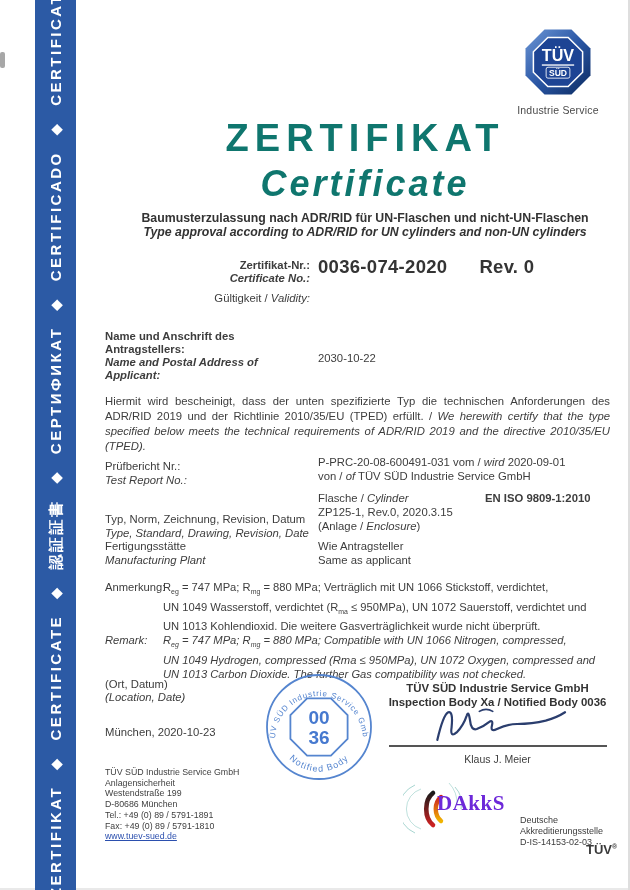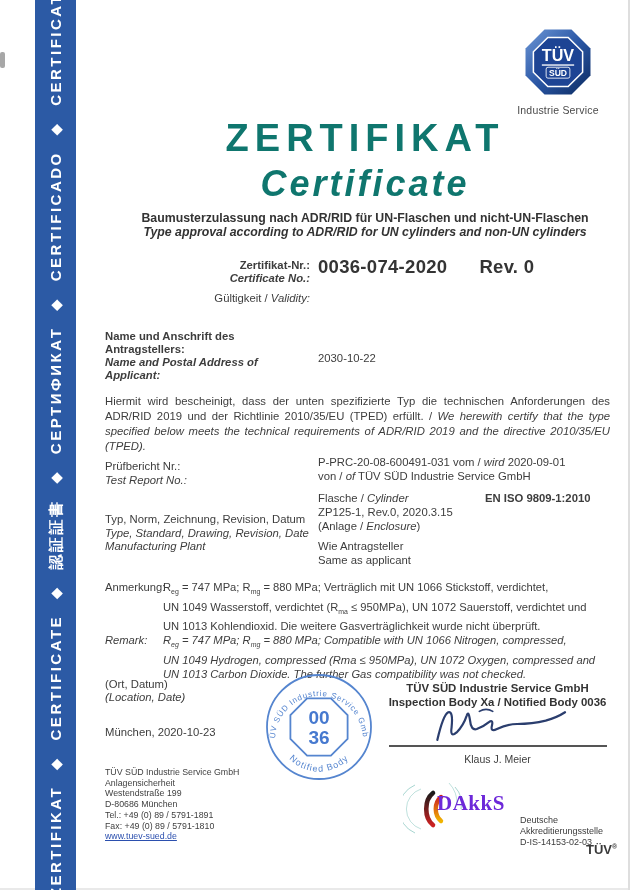--- a/index.html
+++ b/index.html
@@ -167,20 +167,21 @@
     <div class="italic">Type, Standard, Drawing, Revision, Date</div>
   </div>
   <div class="val type-value">
     <div>Flasche / <i>Cylinder</i></div>
     <div>ZP125-1, Rev.0, 2020.3.15</div>
     <div>(Anlage / <i>Enclosure</i>)</div>
   </div>
   <div class="standard">EN ISO 9809-1:2010</div>
 
   <div class="lbl-left plant-label">
+    <div>Fertigungsstätte</div>
     <div class="italic">Manufacturing Plant</div>
   </div>
   <div class="val plant-value">
     <div>Wie Antragsteller</div>
     <div>Same as applicant</div>
   </div>
 
   <div class="remark-block">
     <div class="remark-row">
       <div class="remark-lbl">Anmerkung:</div>

